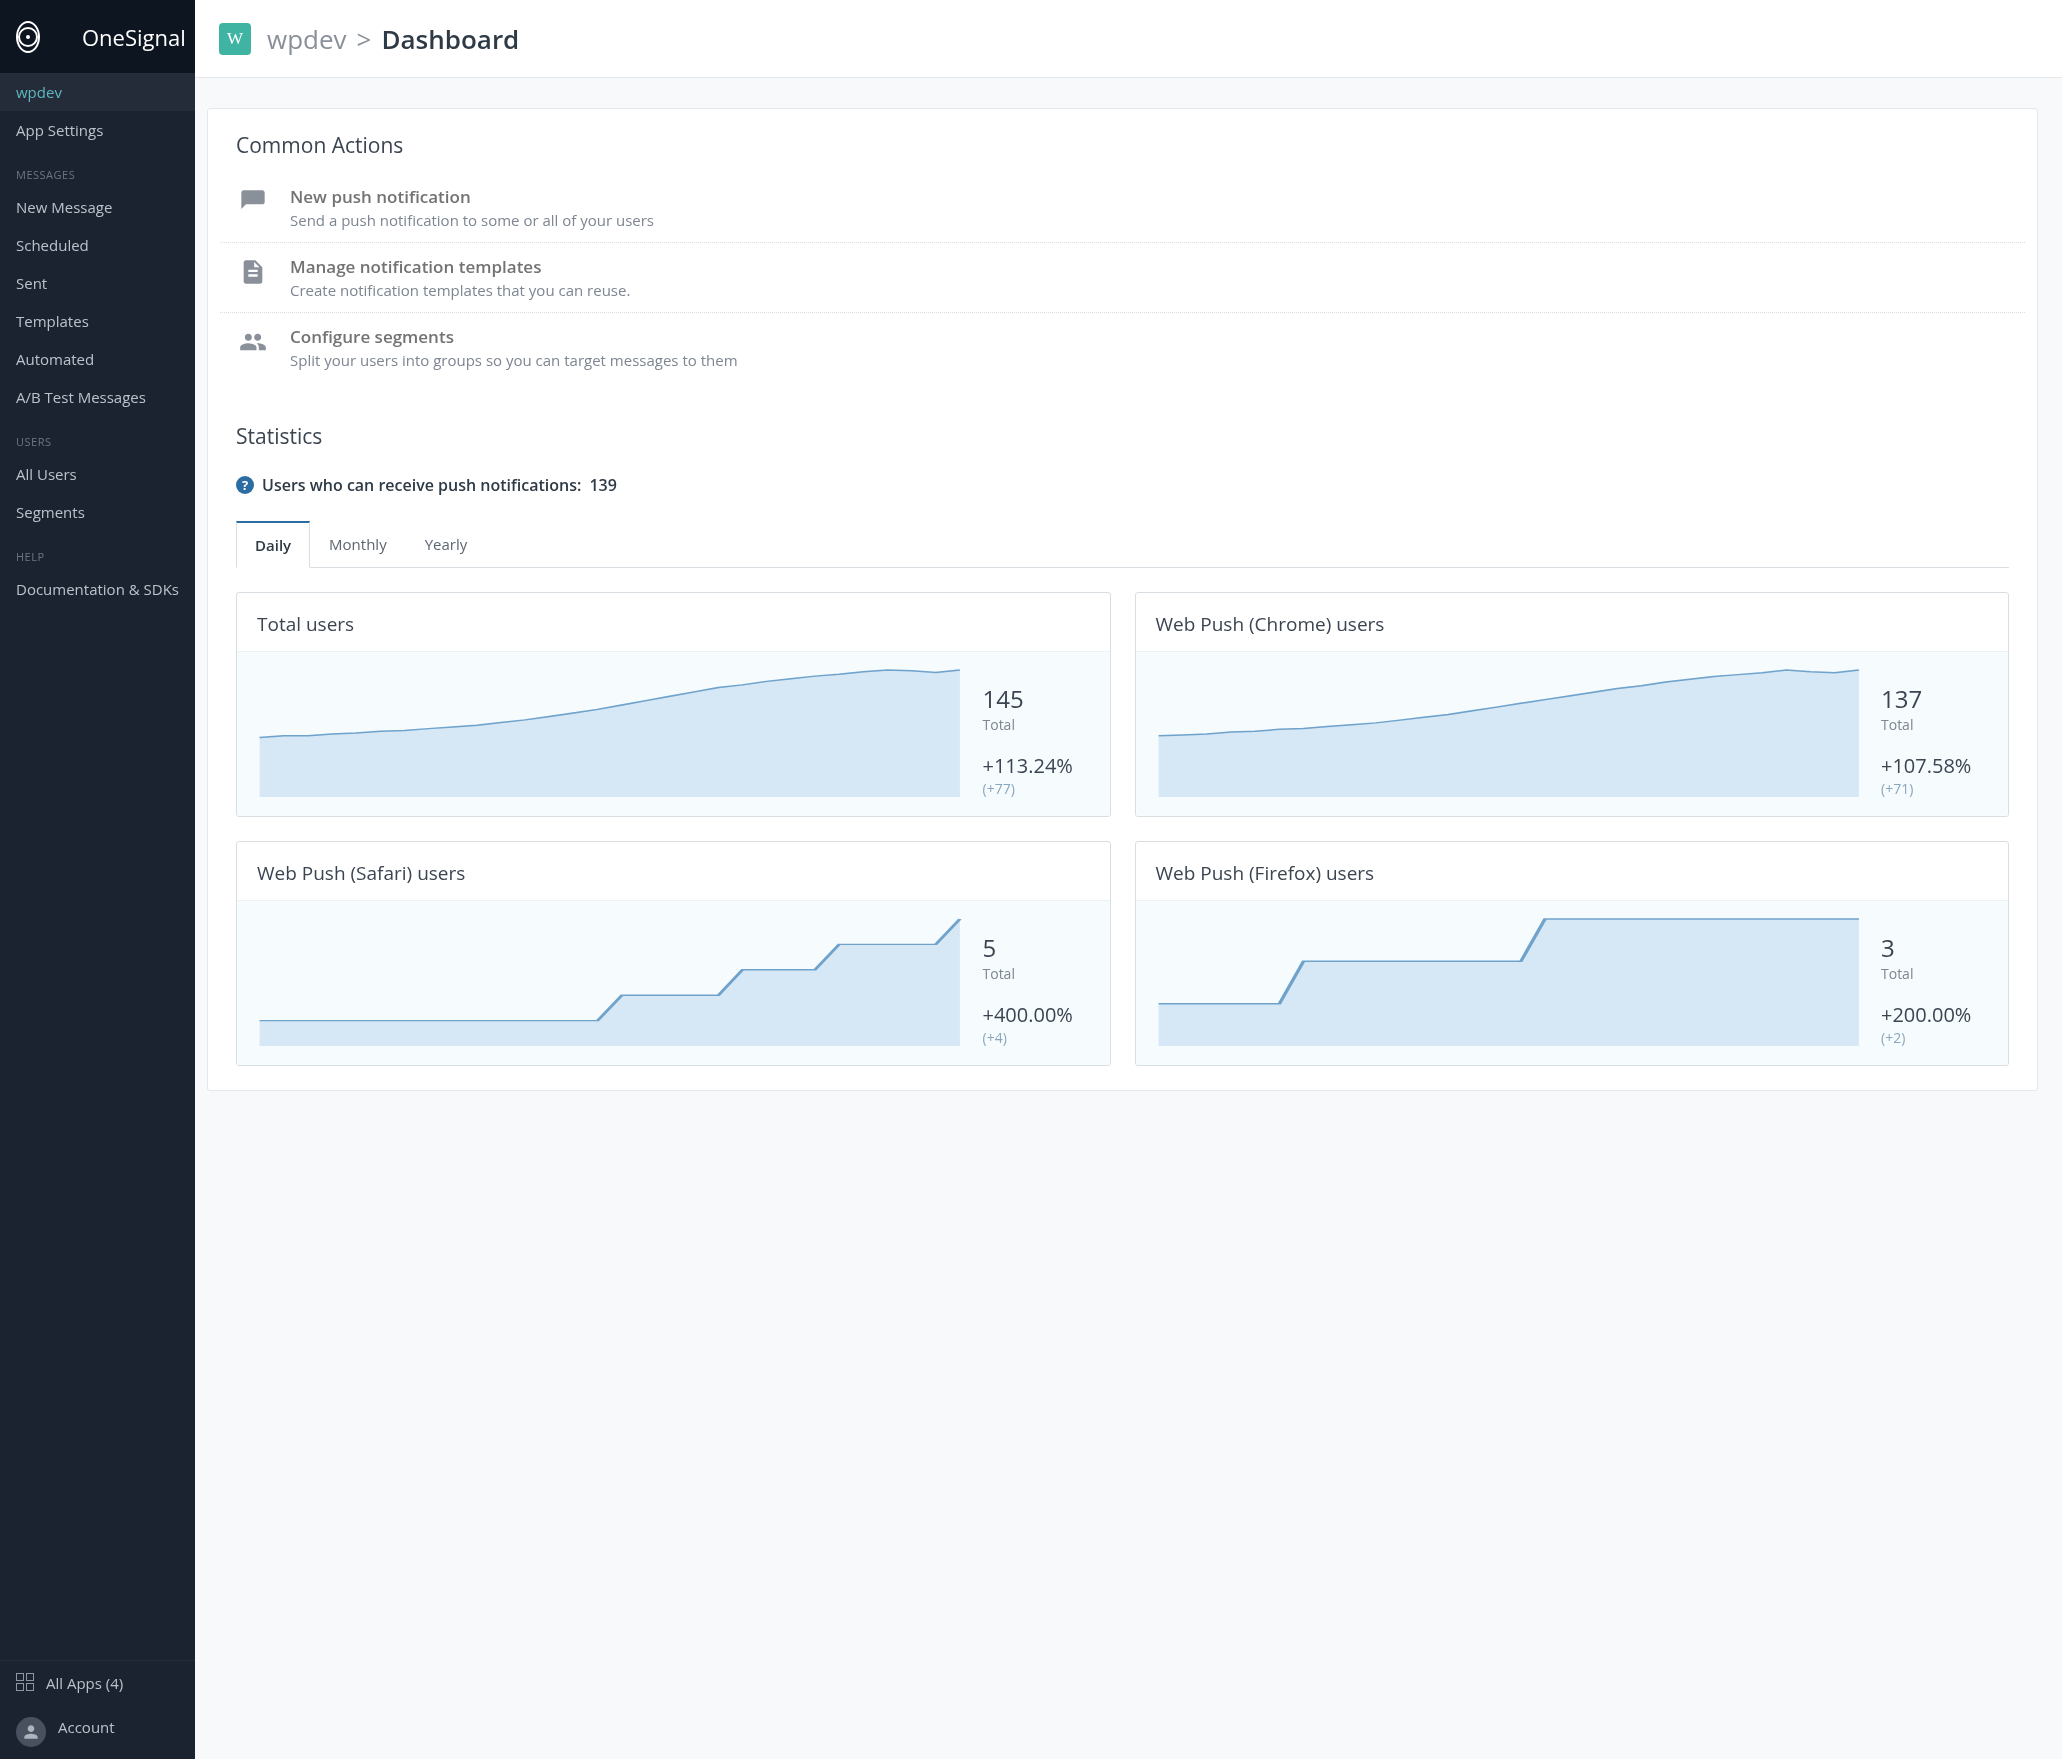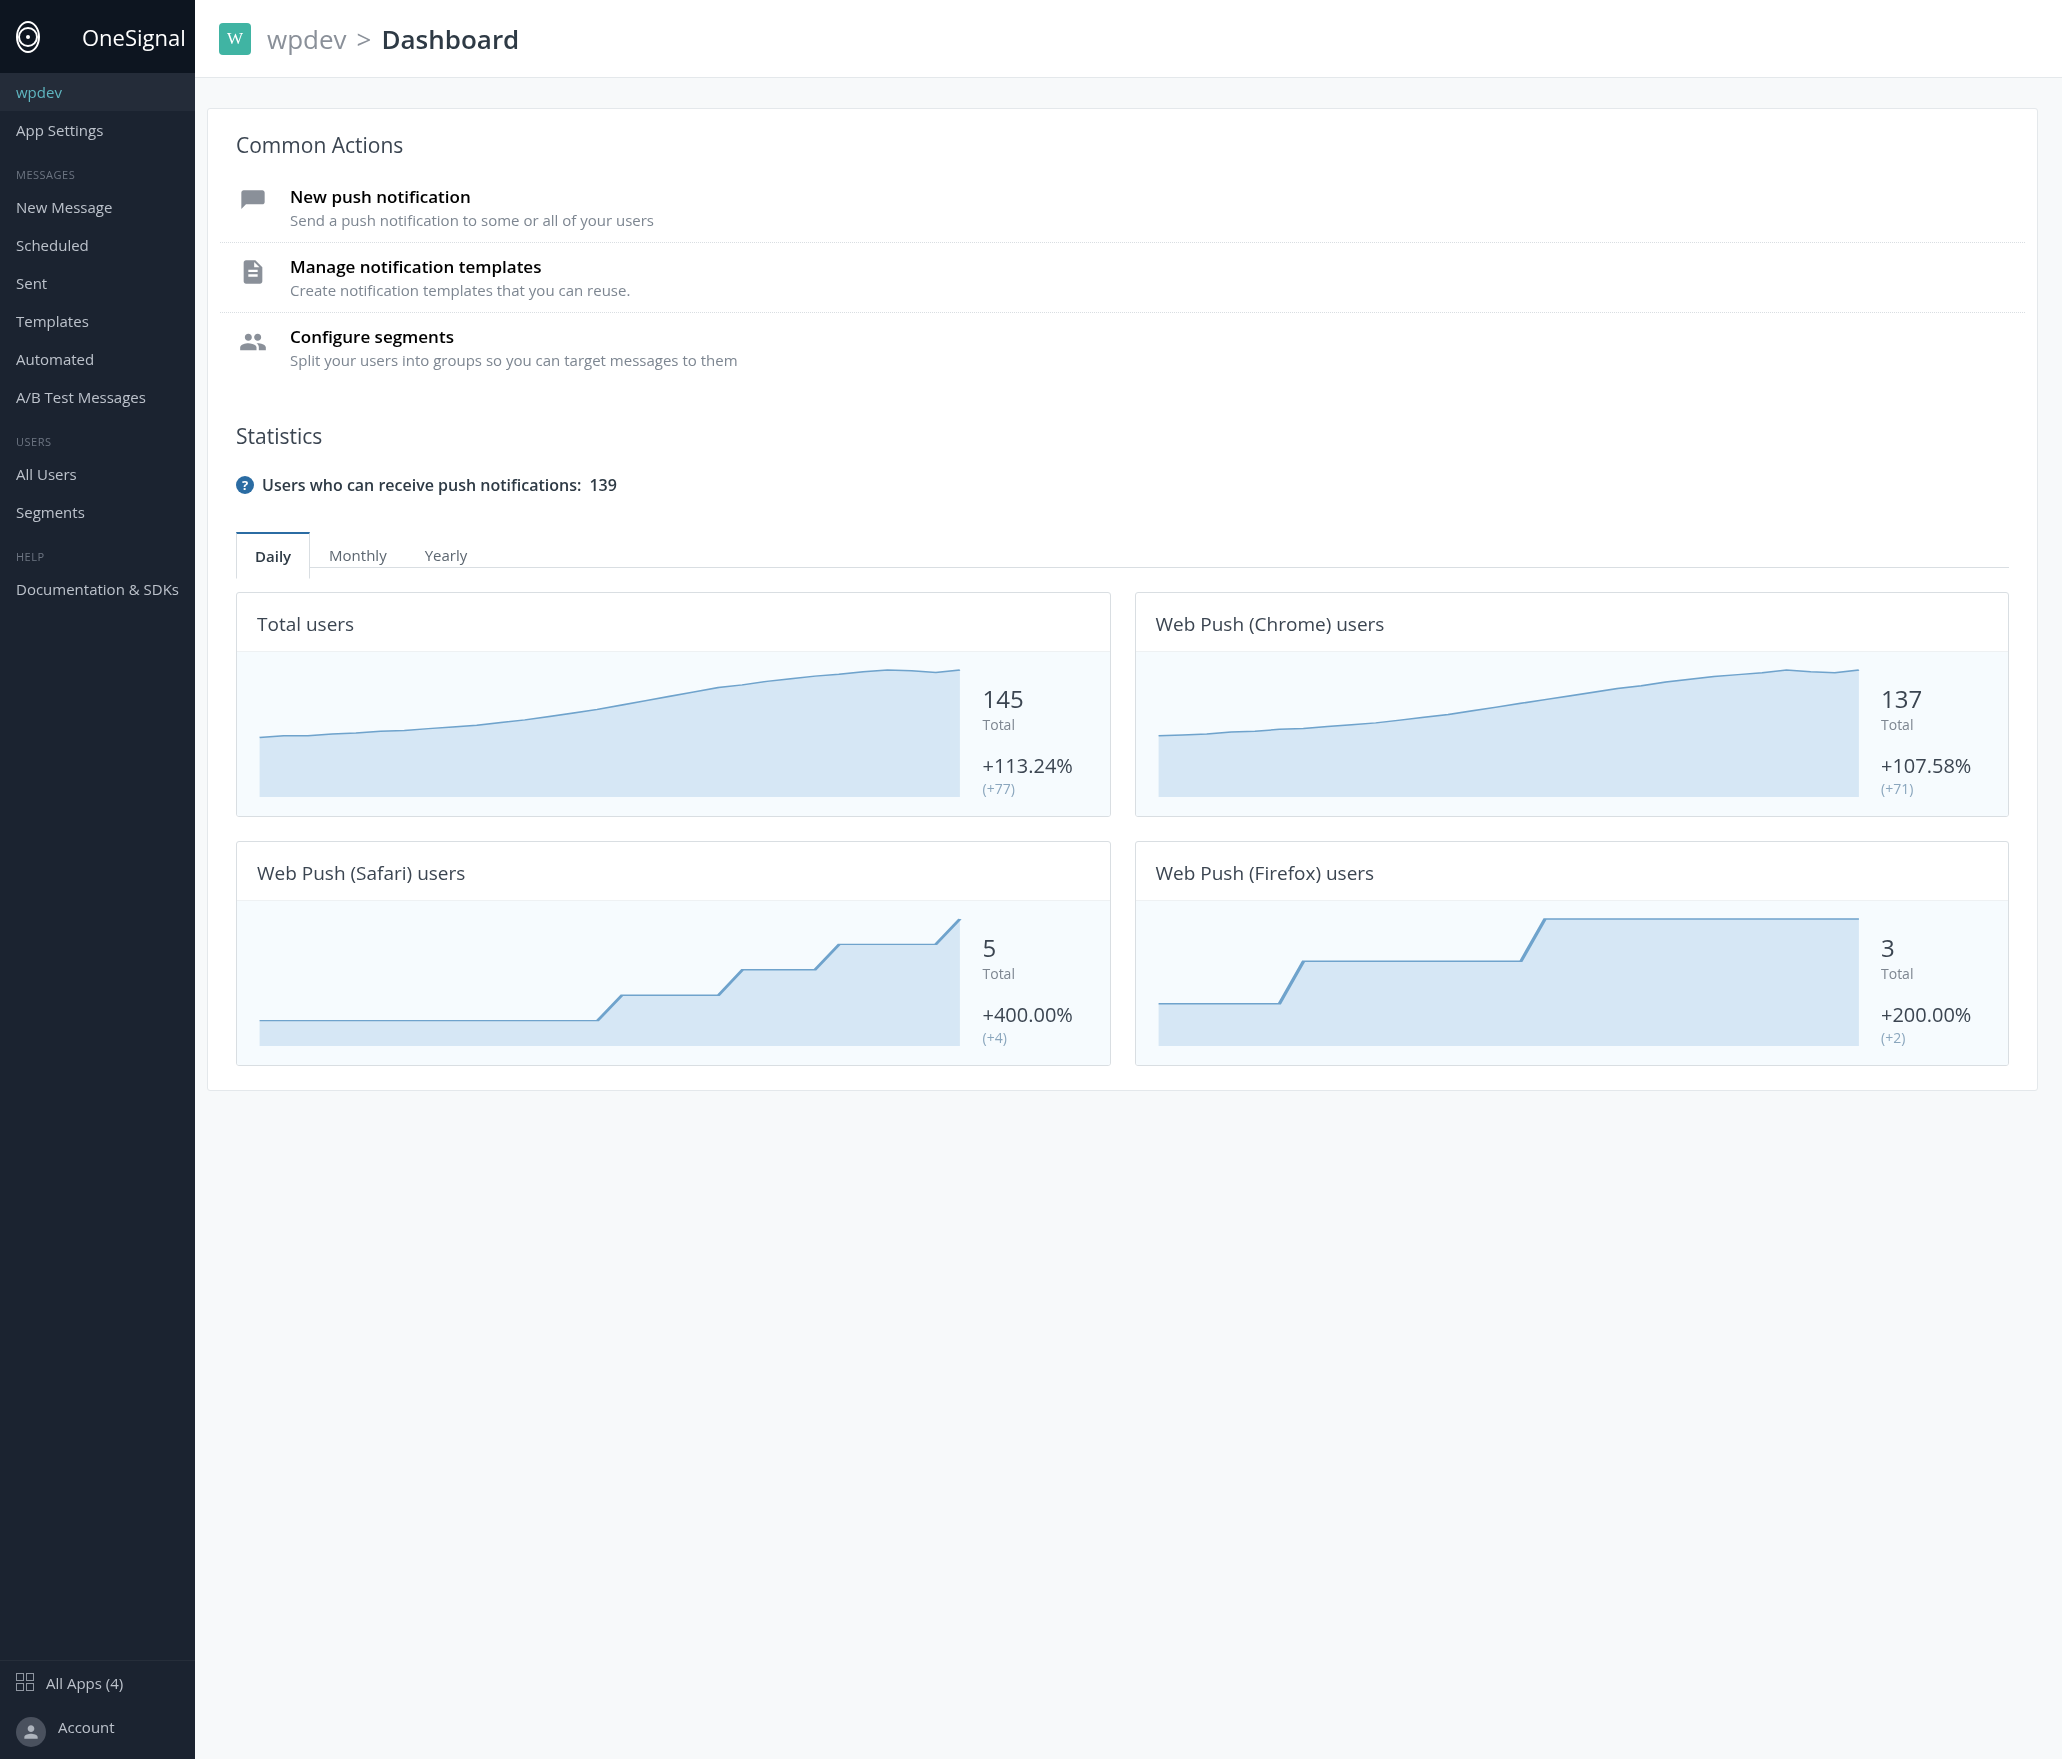--- a/index.html
+++ b/index.html
@@ -145,21 +145,21 @@
 }
 .action-row:last-child { border-bottom: none; }
 .action-icon {
   width: 34px; height: 34px;
   color: #8a9099;
   flex-shrink: 0;
   display: flex; align-items: center; justify-content: center;
 }
 .action-icon svg { fill: #8a9099; width: 28px; height: 28px; }
 .action-title {
-  color: #000000;
+  color: #737373;
   font-weight: 600;
   font-size: 17px;
   margin-bottom: 2px;
 }
 .action-desc {
   color: #7d8691;
   font-size: 15px;
 }
 .stats-header {
   display: flex; align-items: center; gap: 8px;
@@ -181,21 +181,21 @@
   border-bottom: 1px solid #d9dee2;
   margin: 18px 28px 0;
 }
 .tab {
   padding: 12px 18px;
   font-size: 15px;
   color: #5c6670;
   cursor: pointer;
   border: 1px solid transparent;
   position: relative;
-  top: 12px;
+  top: 1px;
 }
 .tab.active {
   color: #2e3a45;
   font-weight: 600;
   border: 1px solid #d9dee2;
   border-top: 2px solid #2b6ca3;
   border-bottom: 1px solid #fff;
   background: #fff;
 }
 .cards {

